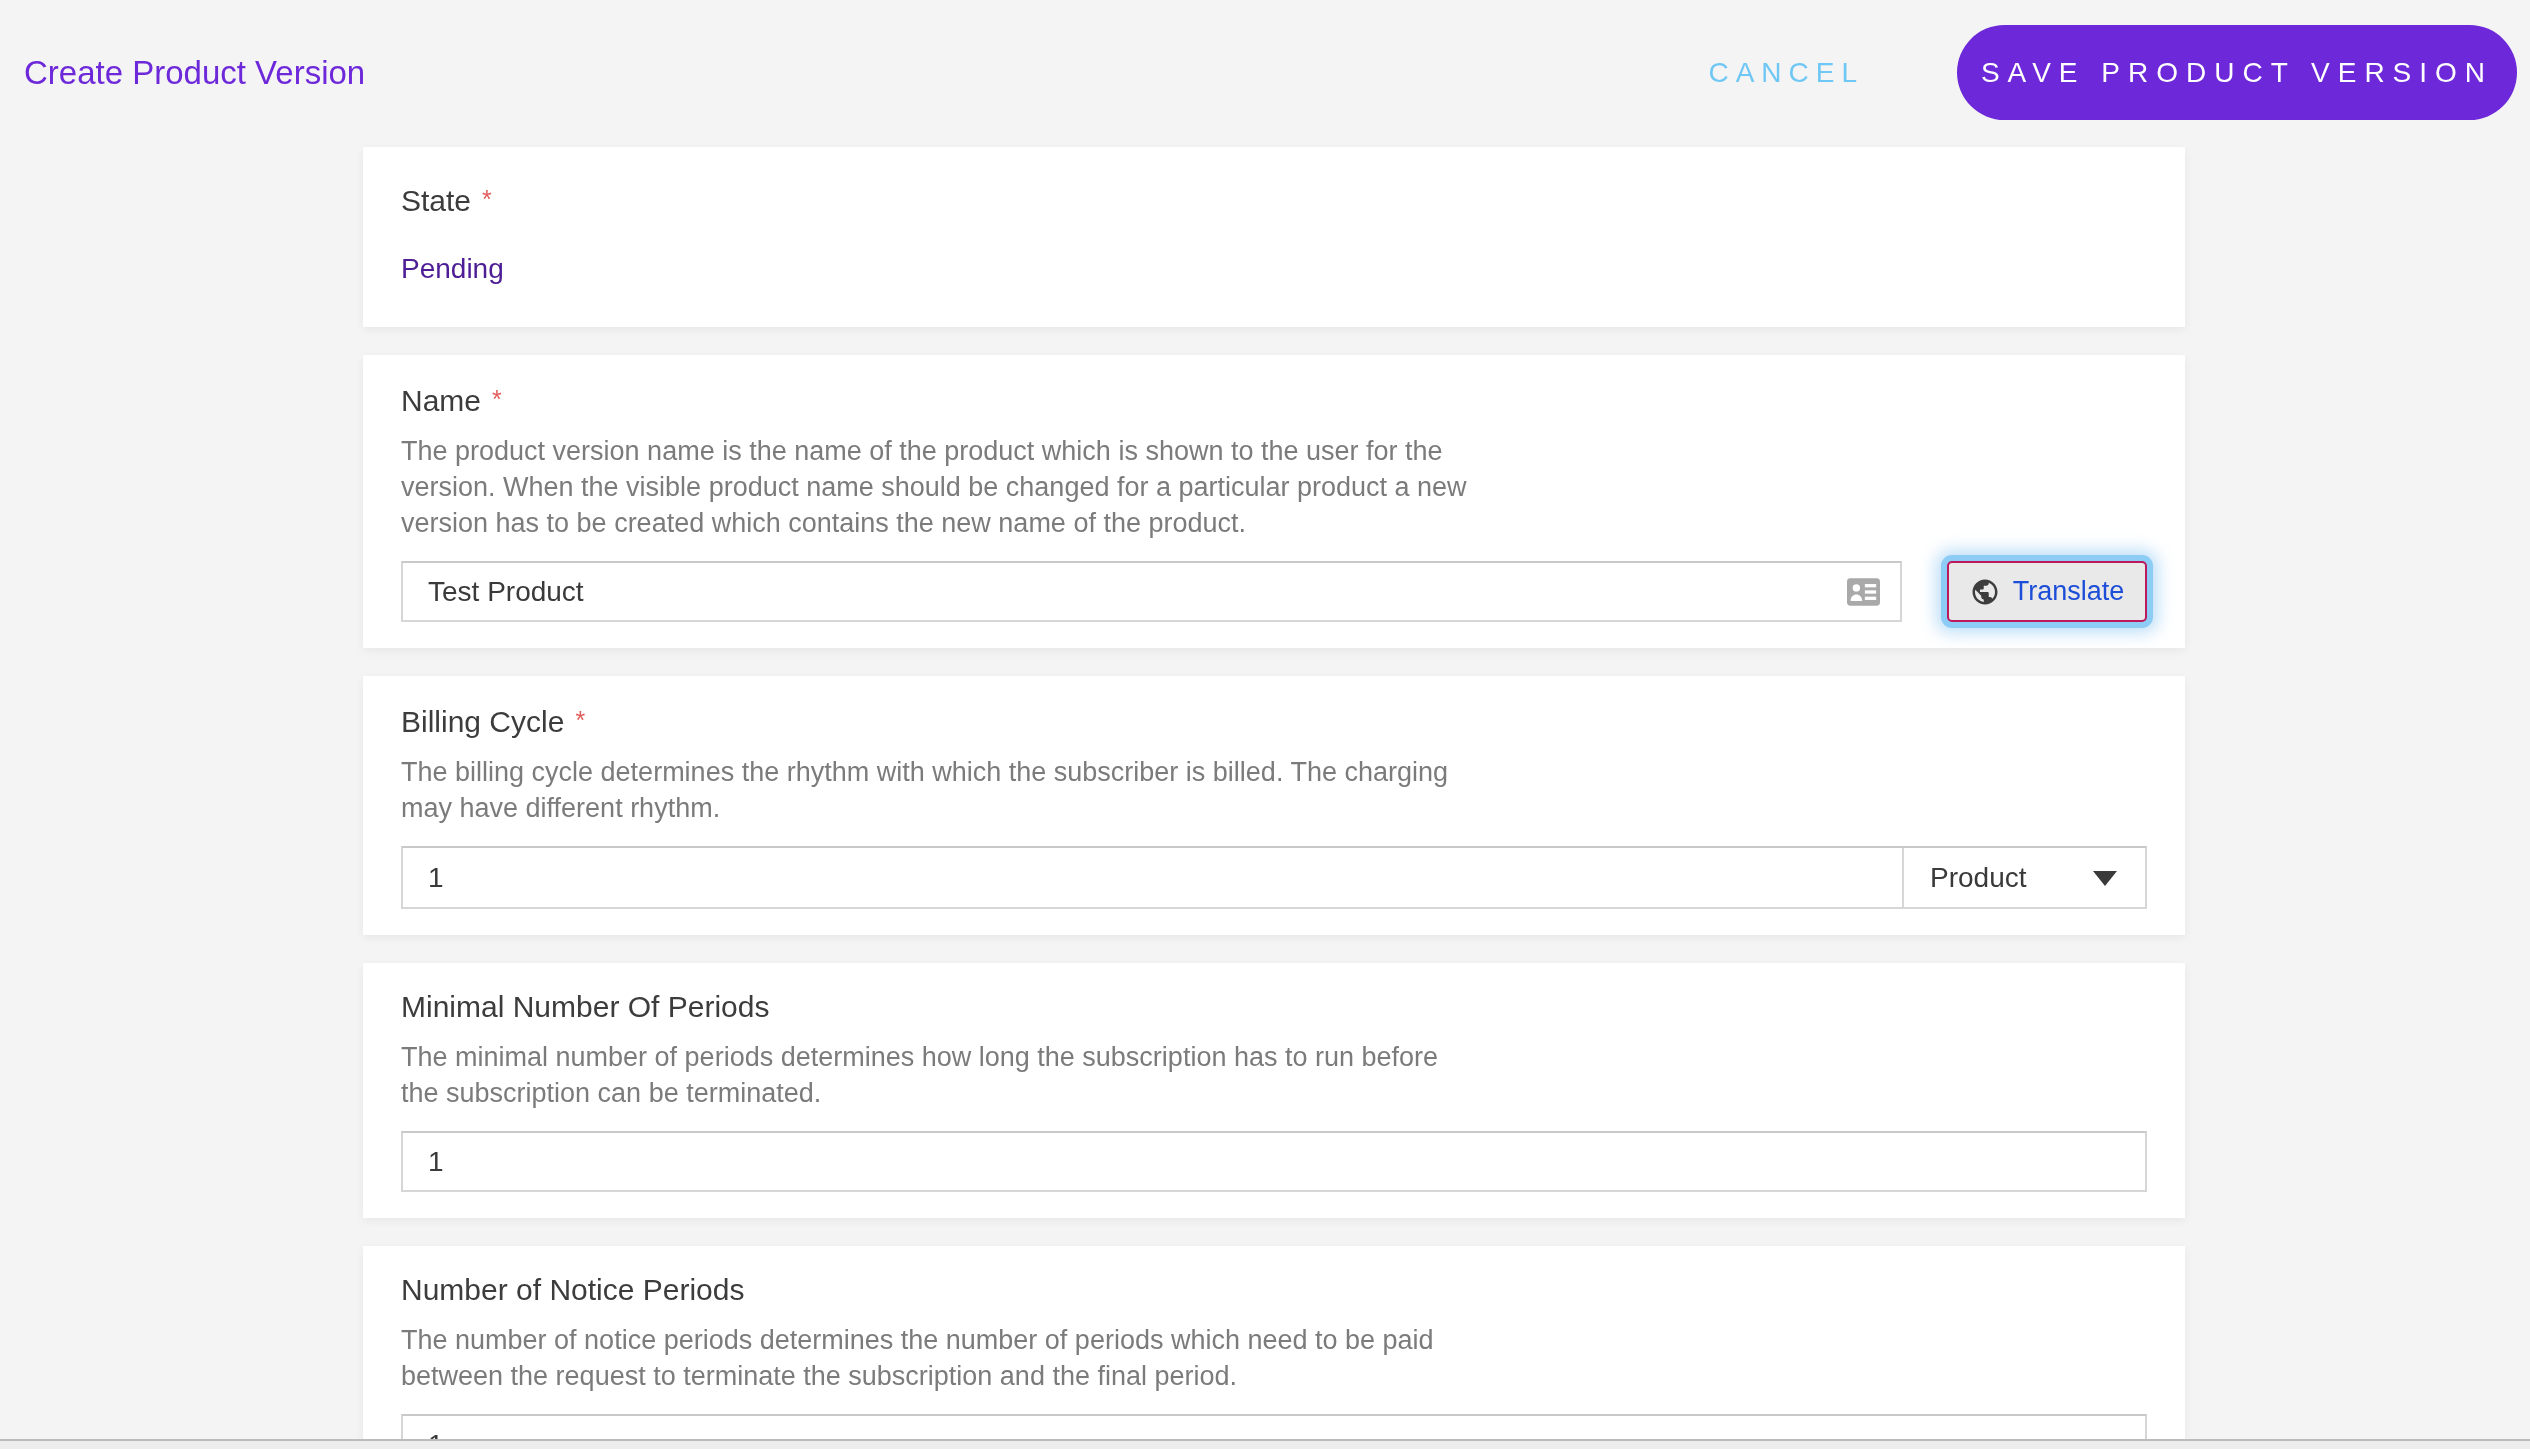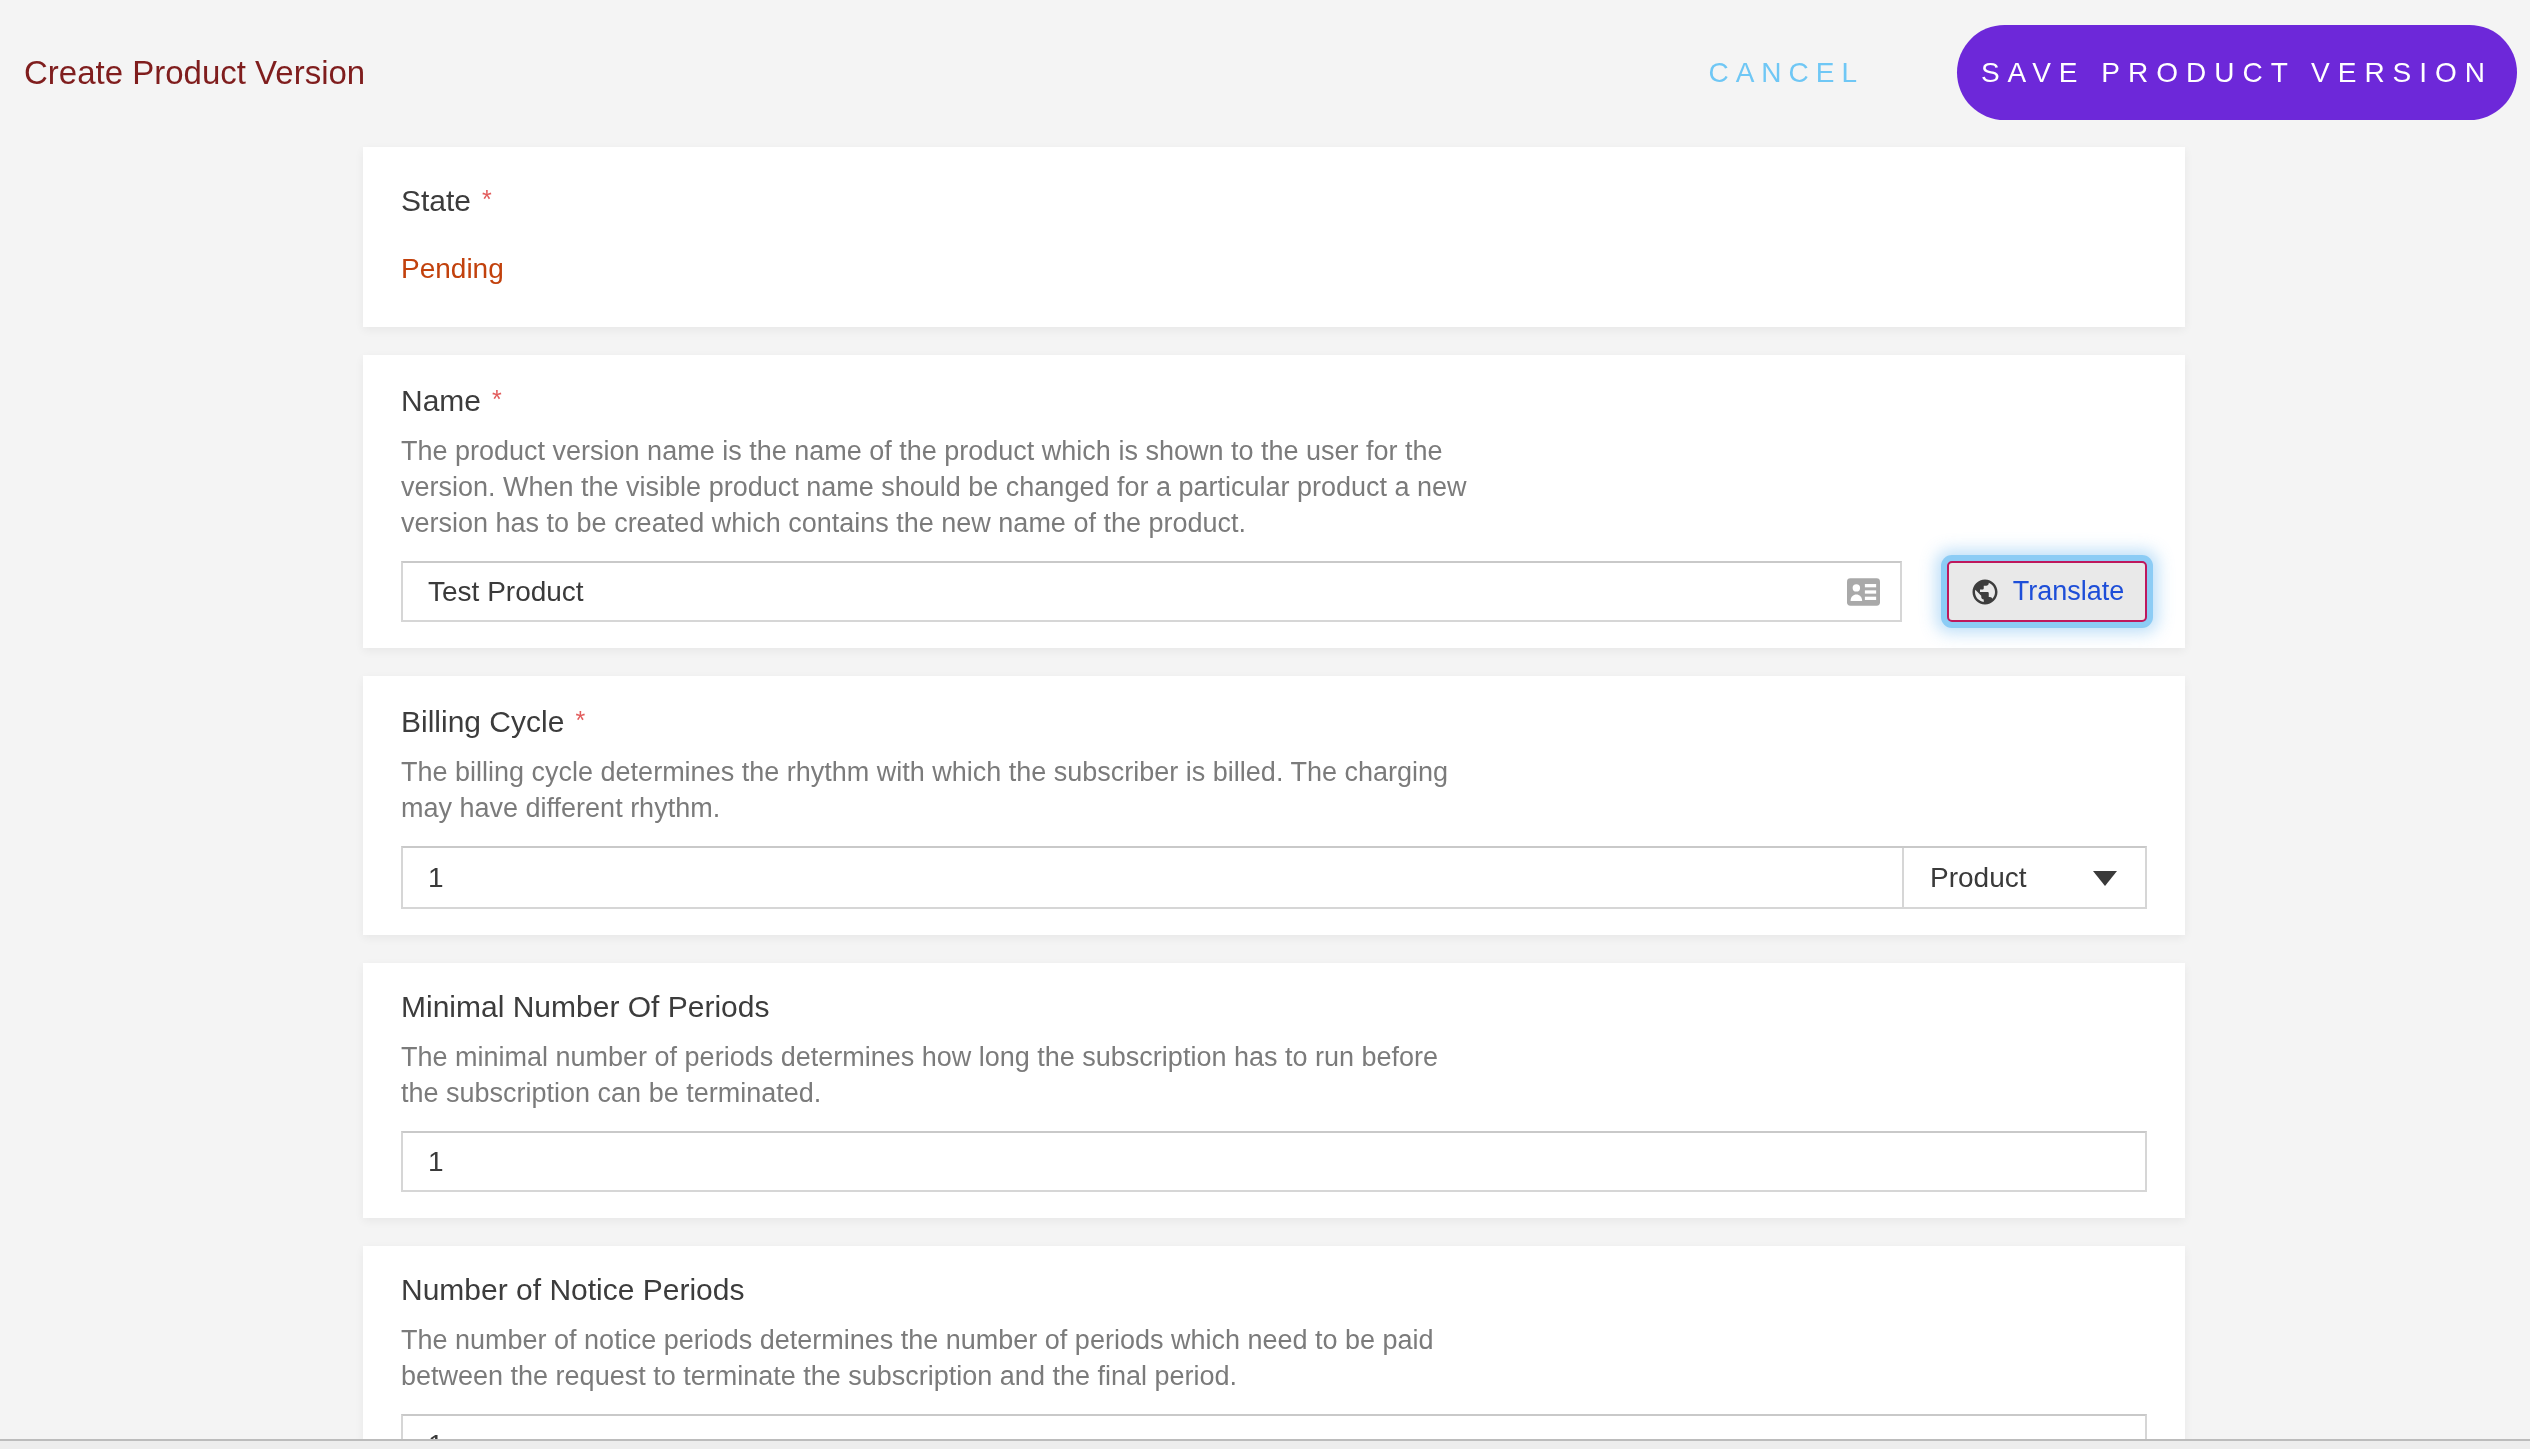--- a/index.html
+++ b/index.html
@@ -16,21 +16,21 @@
   
   .header {
     height:145px;
     display:flex;
     align-items:center;
     padding:0 14px 0 24px;
   }
   .page-title {
     font-size:33px;
     font-weight:400;
-    color:#7f1d1d;
+    color:#6d28d9;
     margin:0;
   }
   .header-actions {
     margin-left:auto;
     display:flex;
     align-items:center;
   }
   .cancel-btn {
     background:none;
     border:none;
@@ -82,21 +82,21 @@
   .field-desc {
     font-size:27px;
     line-height:36px;
     color:#7b7b7b;
     margin-top:14px;
     white-space:pre-line;
   }
   .state-value {
     margin-top:34px;
     font-size:28px;
-    color:#c2410c;
+    color:#4c1d95;
   }
 
   .input-row {
     margin-top:20px;
     display:flex;
     align-items:stretch;
     gap:38px;
   }
   .text-input {
     height:61px;

